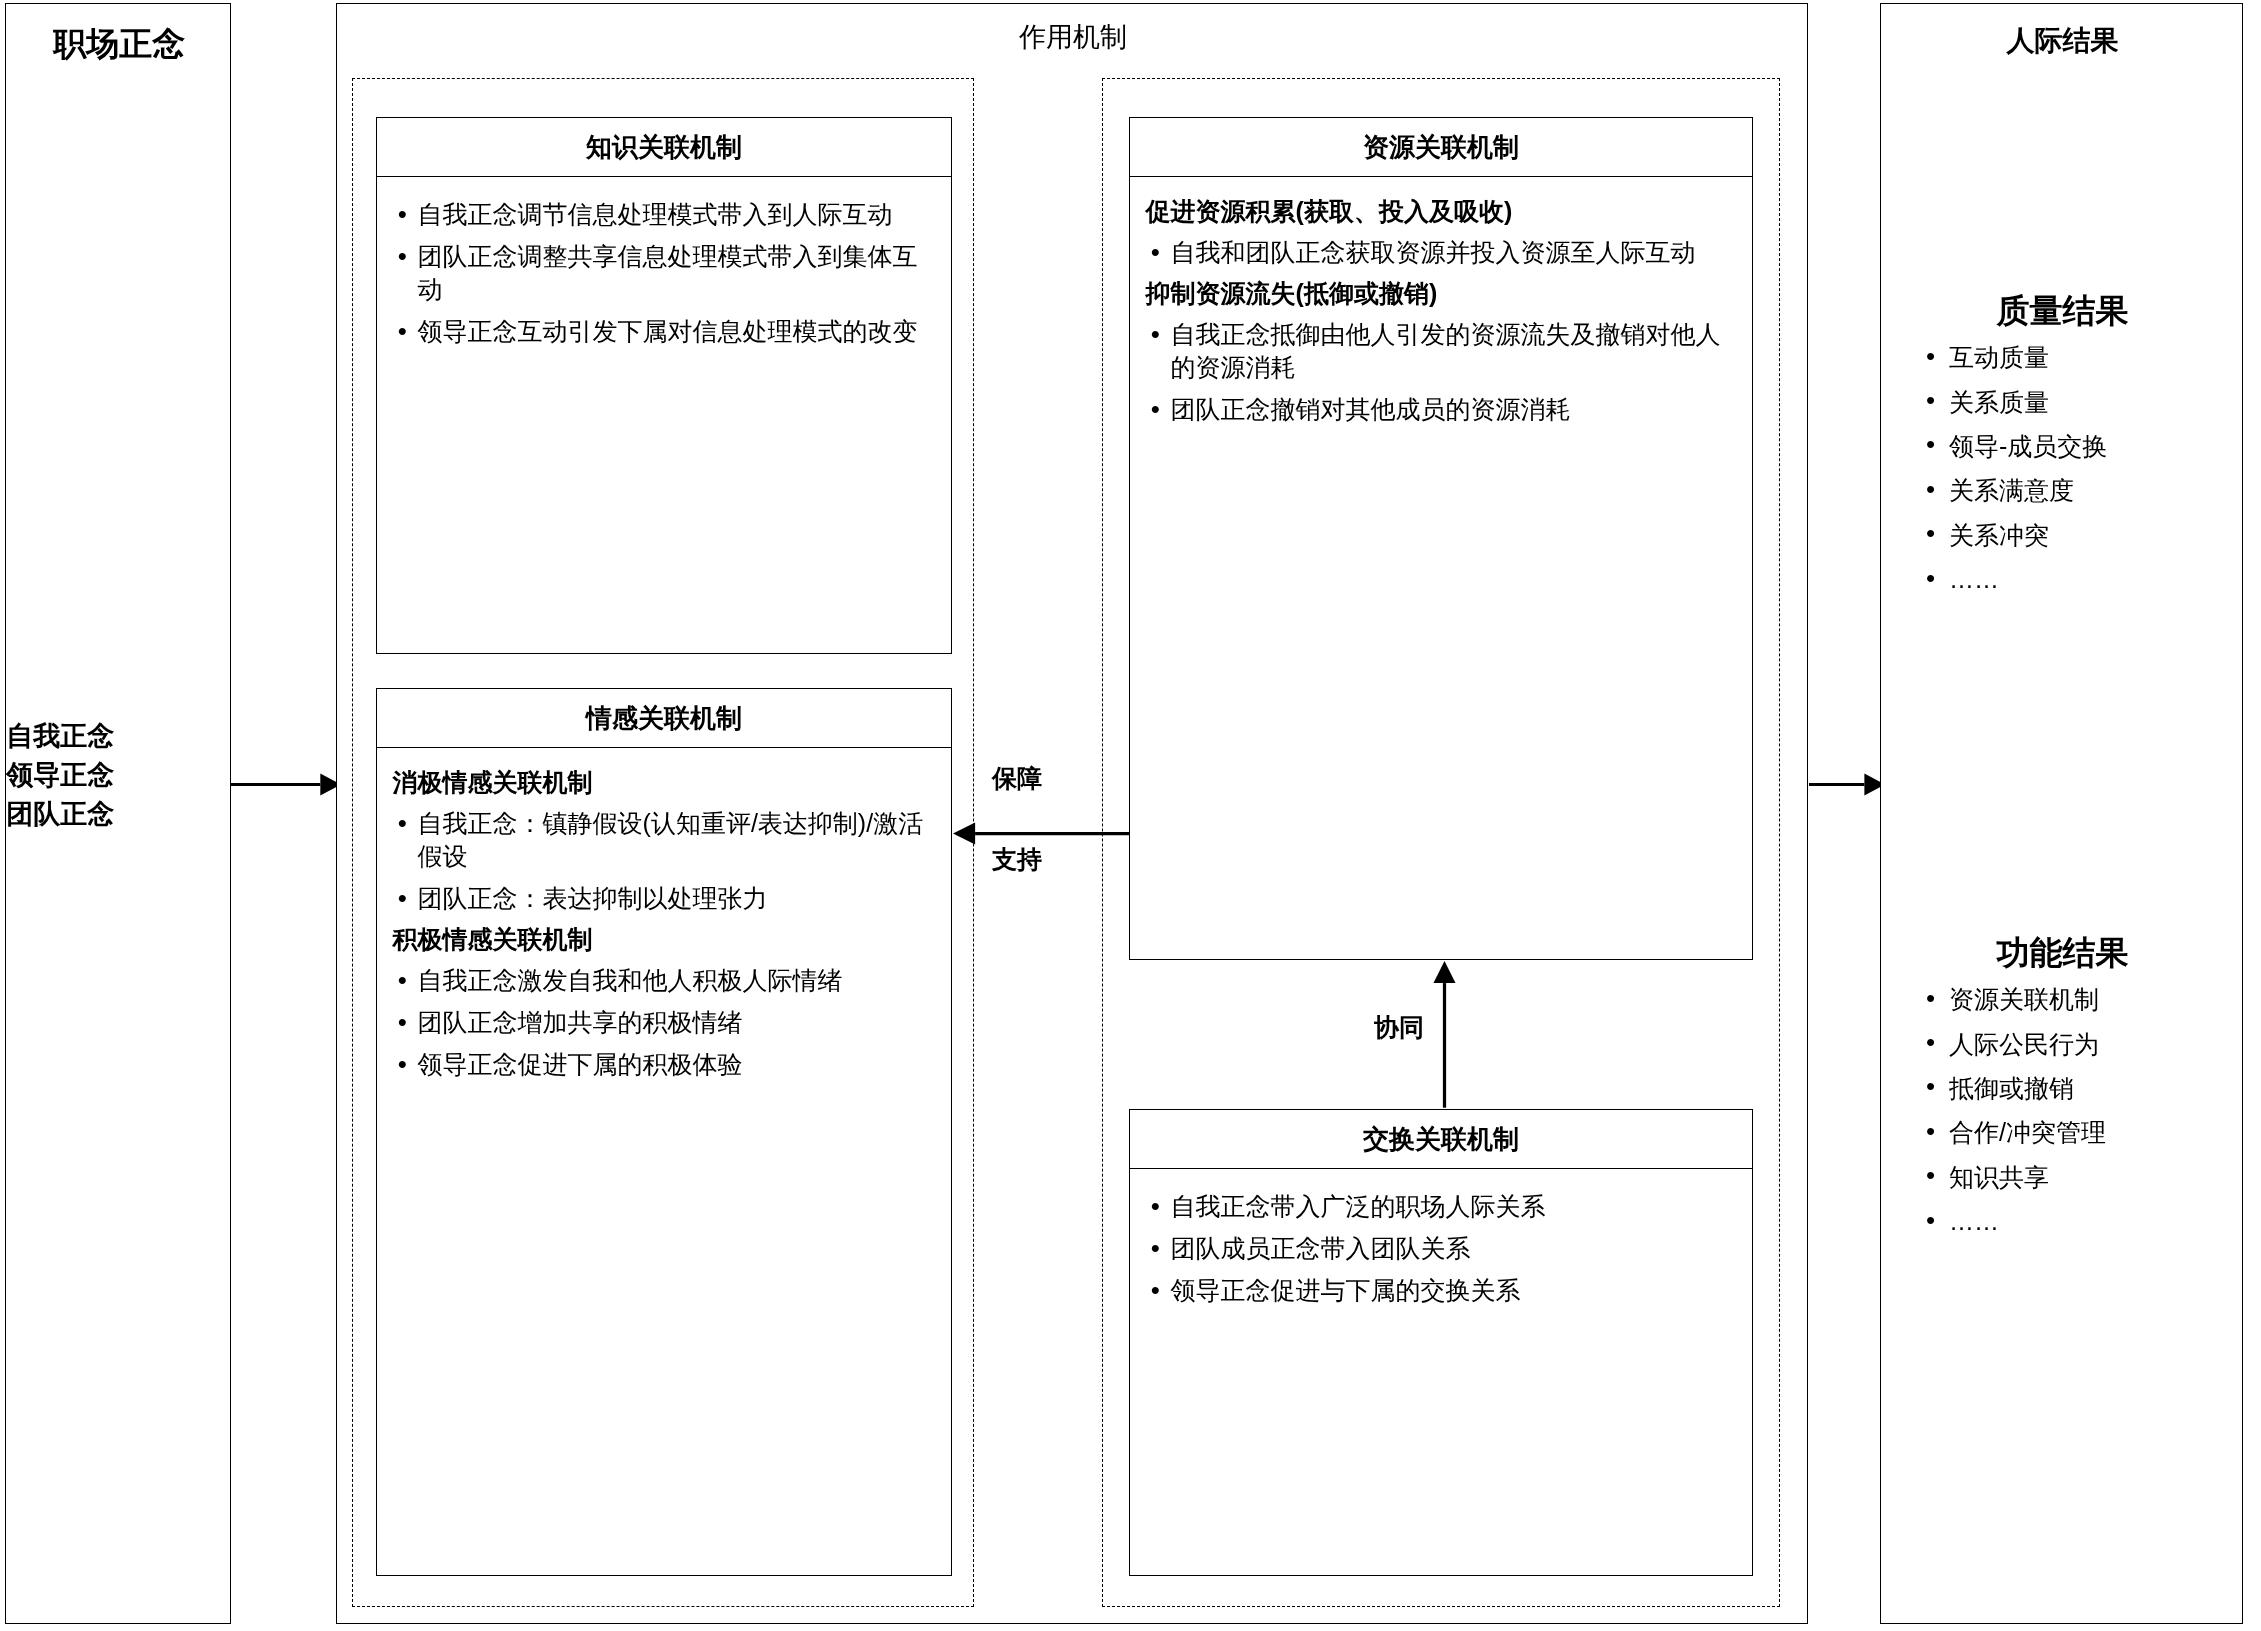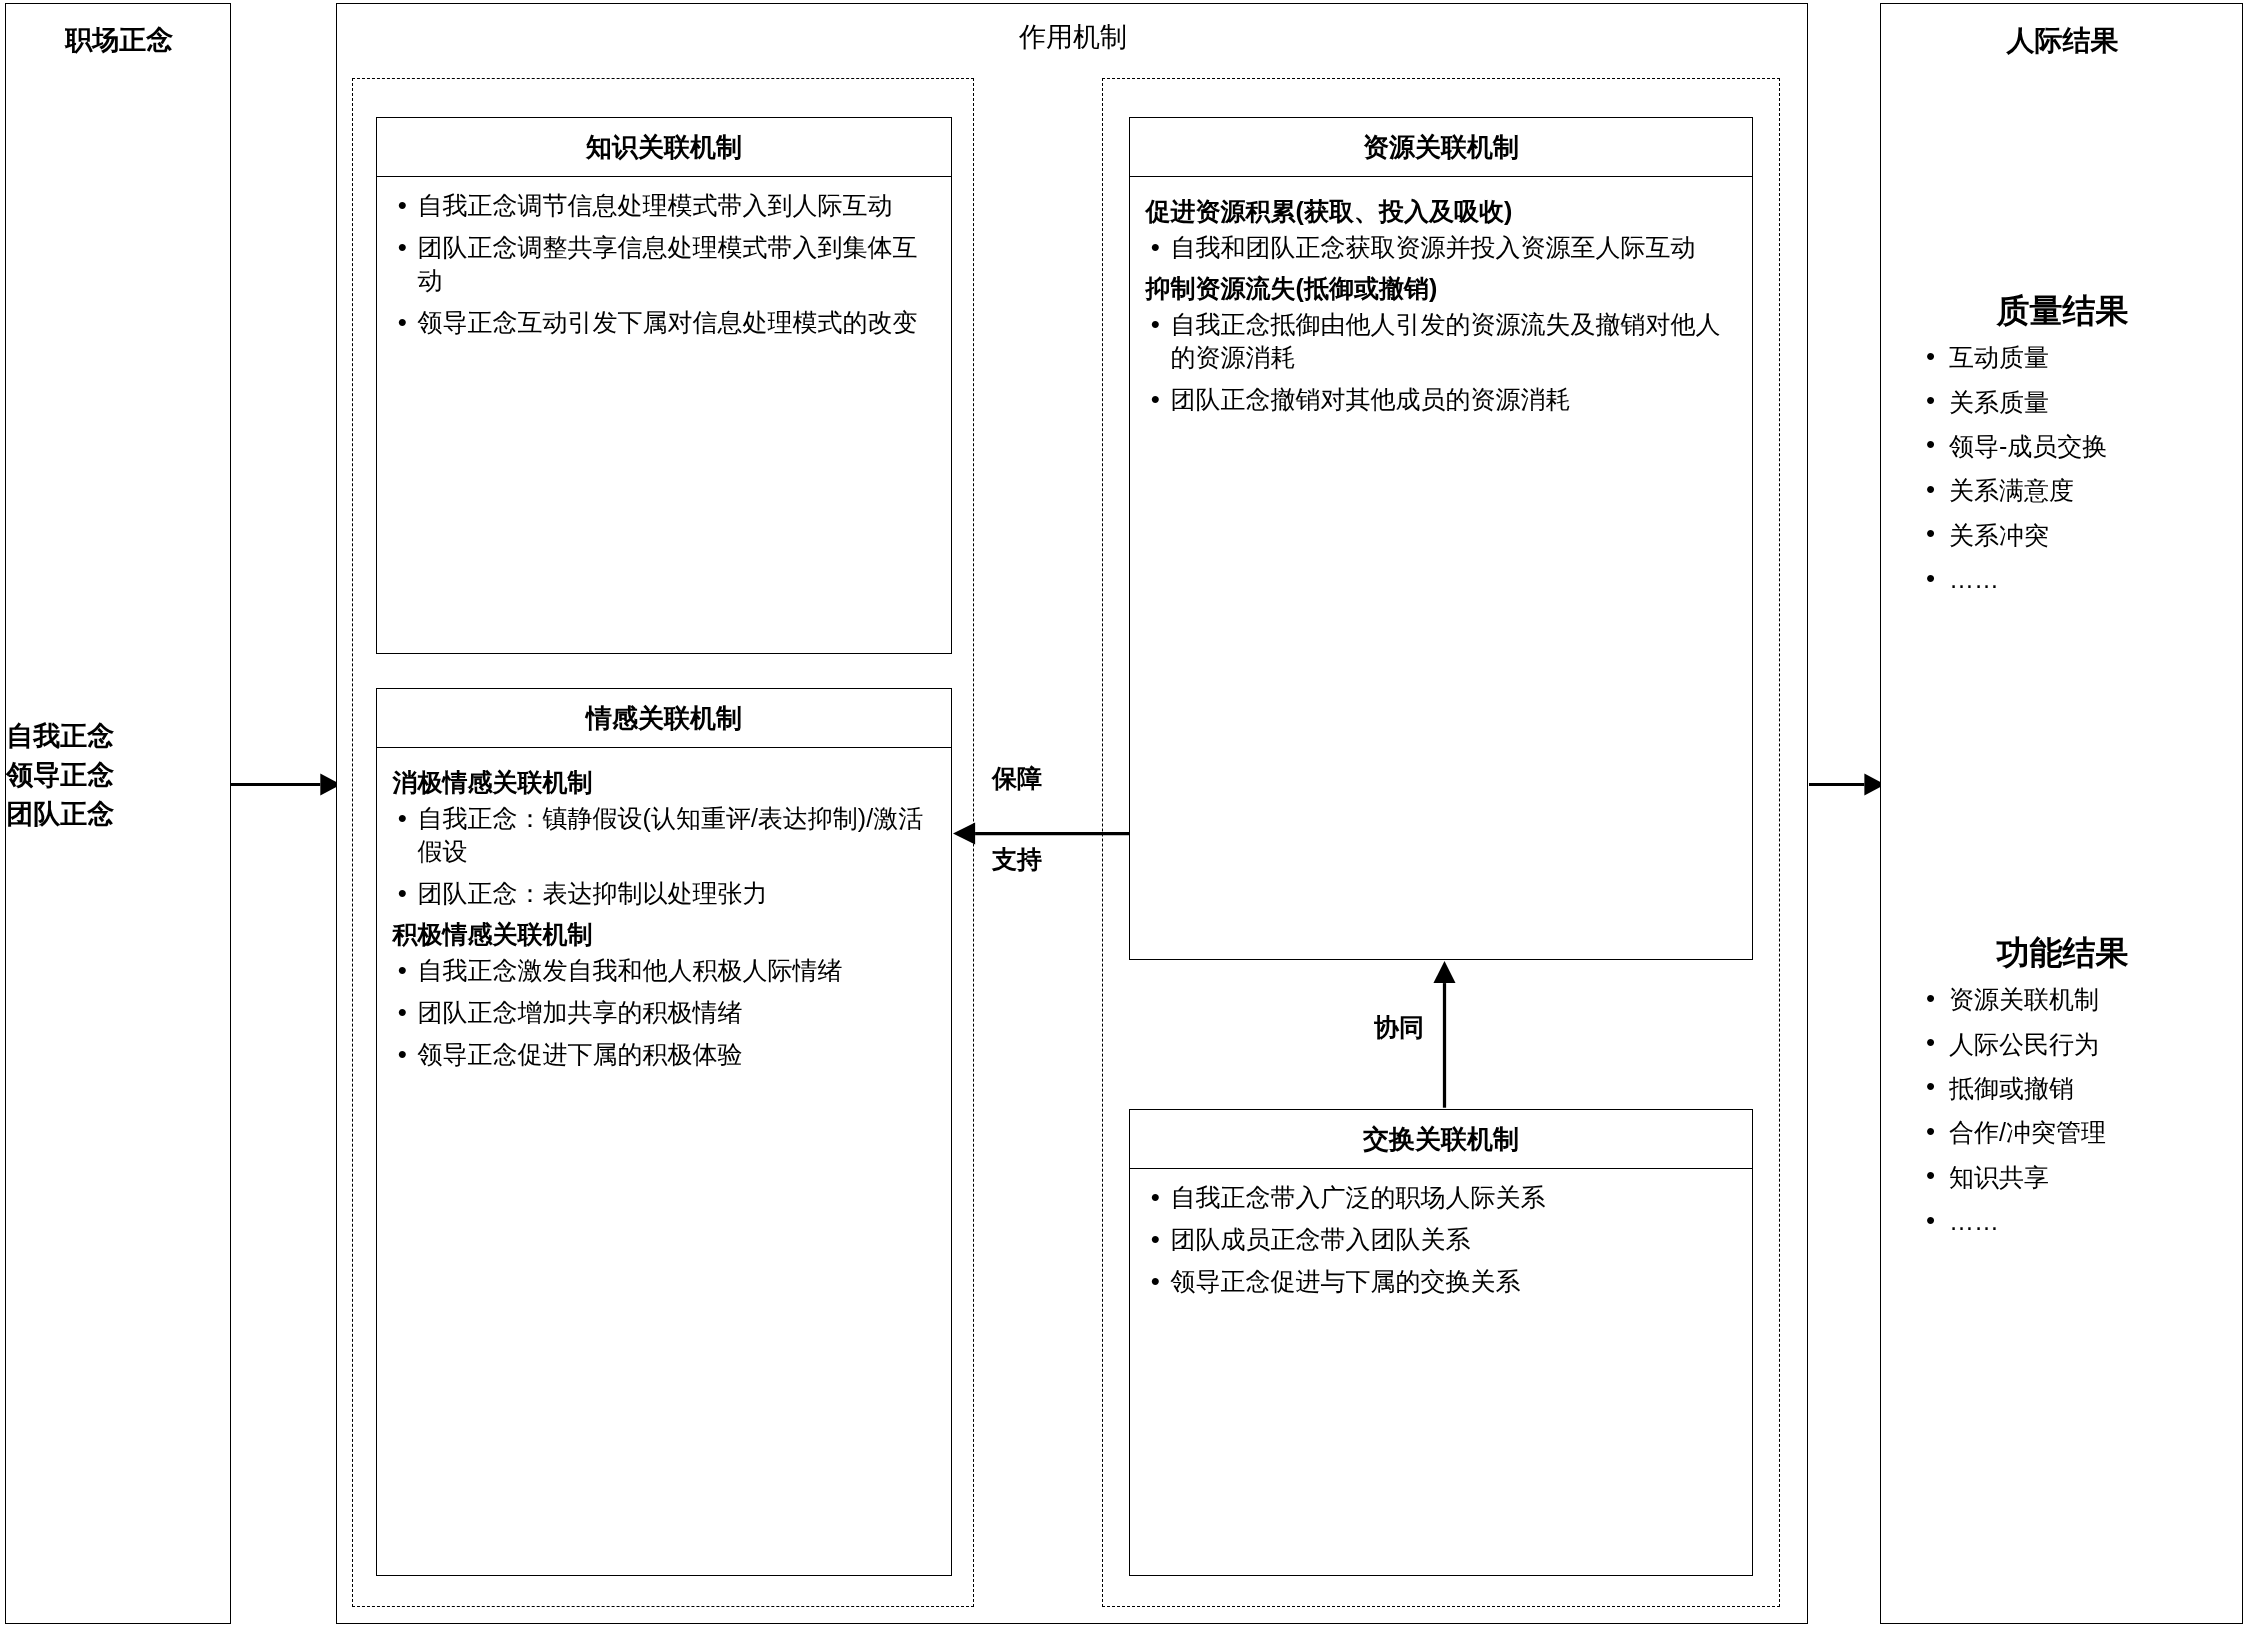--- a/index.html
+++ b/index.html
@@ -59,20 +59,21 @@
     list-style: none;
     margin: 0;
     padding: 0;
   }
   ul.bullets > li {
     position: relative;
     padding-left: 25px;
     font-size: 25px;
     line-height: 1.32;
     margin-bottom: 9px;
+    margin-top: 9px;
   }
   ul.bullets > li:before {
     content: "\2022";
     position: absolute;
     left: 5.2px;
     top: -1.3px;
     font-size: 26px;
   }
 
   
@@ -81,21 +82,21 @@
     top: 2.6px;
     width: 226px;
     height: 1621px;
   }
   #left-top-label {
     position: absolute;
     left: 0;
     top: 18px;
     width: 226px;
     text-align: center;
-    font-size: 27px;
+    font-size: 33px;
     font-weight: bold;
   }
   #left-mid-label {
     position: absolute;
     left: 0;
     top: 713px;
     width: 226px;
     text-align: left;
     font-size: 27px;
     font-weight: bold;

